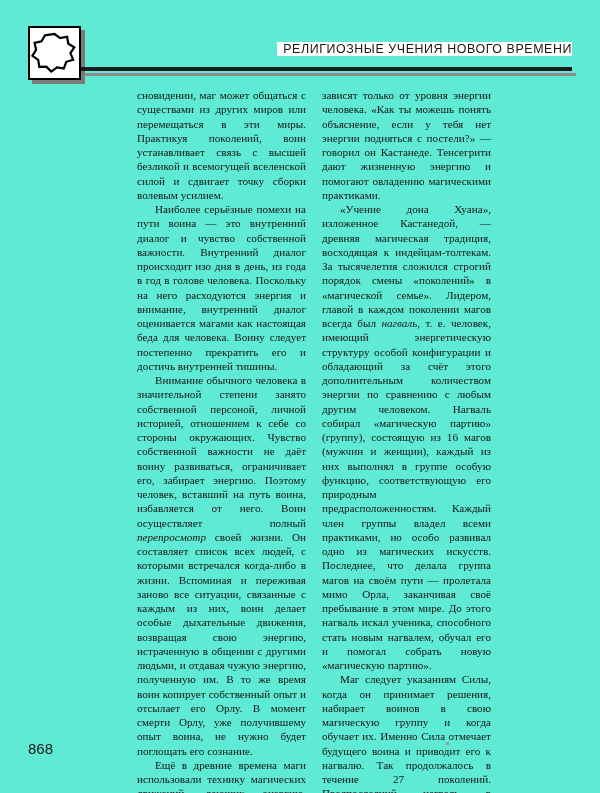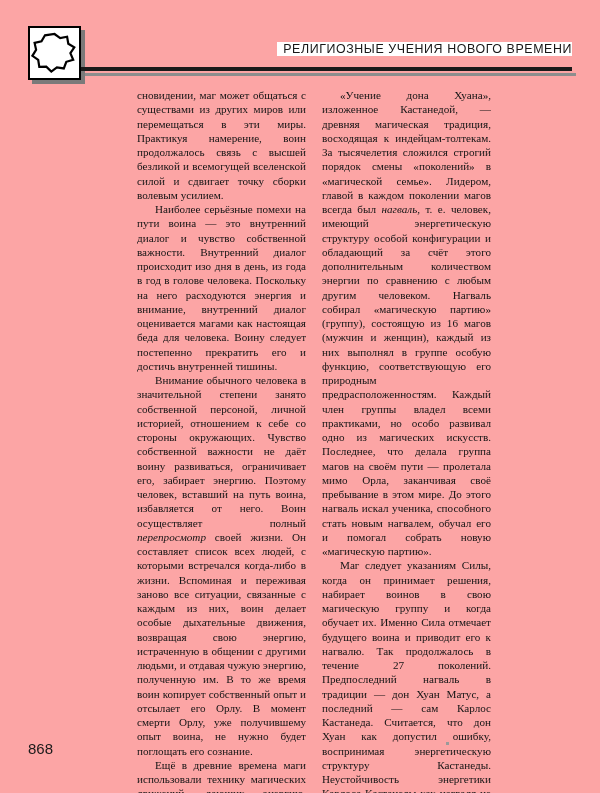--- a/index.html
+++ b/index.html
@@ -4,21 +4,21 @@
 <style>
   html, body {
     margin: 0;
     padding: 0;
     background: #ffffff;
   }
   .page {
     position: relative;
     width: 600px;
     height: 793px;
-    background: #fca5a5;
+    background: #5eead4;
     overflow: hidden;
     font-family: "Liberation Serif", "DejaVu Serif", serif;
     color: #151515;
   }
 
   
   .header {
     position: absolute;
     left: 28px;
     top: 26px;
@@ -134,27 +134,28 @@
       <svg width="49" height="50" viewBox="0 0 49 50" aria-hidden="true">
         <polygon points="24.5,6 30.2,10.1 37.1,8.7 38.3,15.7 44.3,19.4 40.4,25.2 43.2,31.8 36.3,33.8 33.8,40.4 26.9,39.3 21.3,43.6 16.3,38.6 9.3,38.9 8.2,31.9 2.4,27.8 6.1,21.8 4.6,14.9 11.5,13.3 15,7.3" fill="#ffffff" stroke="#000000" stroke-width="2.2" stroke-linejoin="miter"></polygon>
       </svg>
     </div>
     <div class="running-title">РЕЛИГИОЗНЫЕ УЧЕНИЯ НОВОГО ВРЕМЕНИ</div>
   </div>
 
   <div class="columns">
 
     <div class="col">
-      <p class="noindent"><span>сновидении, маг может общаться с существами из других миров или перемещаться в эти миры. Практикуя намерение, воин продолжалось связь с высшей безликой и всемогущей вселенской силой и сдвигает точку сборки волевым усилием.</span></p>
+      <p class="noindent"><span>сновидении, маг может общаться с существами из других миров или перемещаться в эти миры. Практикуя поколений, воин устанавливает связь с высшей безликой и всемогущей вселенской силой и сдвигает точку сборки волевым усилием.</span></p>
       <p><span>Наиболее серьёзные помехи на пути воина — это внутренний диалог и чувство собственной важности. Внутренний диалог происходит изо дня в день, из года в год в голове человека. Поскольку на него расходуются энергия и внимание, внутренний диалог оценивается магами как настоящая беда для человека. Воину следует постепенно прекратить его и достичь внутренней тишины.</span></p>
       <p><span>Внимание обычного человека в значительной степени занято собственной персоной, личной историей, отношением к себе со стороны окружающих. Чувство собственной важности не даёт воину развиваться, ограничивает его, забирает энергию. Поэтому человек, вставший на путь воина, избавляется от него. Воин осуществляет полный <i>перепросмотр</i> своей жизни. Он составляет список всех людей, с которыми встречался когда-либо в жизни. Вспоминая и переживая заново все ситуации, связанные с каждым из них, воин делает особые дыхательные движения, возвращая свою энергию, истраченную в общении с другими людьми, и отдавая чужую энергию, полученную им. В то же время воин копирует собственный опыт и отсылает его Орлу. В момент смерти Орлу, уже получившему опыт воина, не нужно будет поглощать его сознание.</span></p>
       <p><span>Ещё в древние времена маги использовали технику магических движений, дающих энергию. Раньше они подбирались индивидуально для каждого воина, и только в XX столетии были разработаны универсальные (подходящие для любого человека) движения — «». Дон Хуан объяснял, что понимание и видение</span></p>
     </div>
 
     <div class="col">
+      <p class="noindent"><span>зависят только от уровня энергии человека. «Как ты можешь понять объяснение, если у тебя нет энергии подняться с постели?» — говорил он Кастанеде. Тенсегрити дают жизненную энергию и помогают овладению магическими практиками.</span></p>
       <p><span>«Учение дона Хуана», изложенное Кастанедой, — древняя магическая традиция, восходящая к индейцам-толтекам. За тысячелетия сложился строгий порядок смены «поколений» в «магической семье». Лидером, главой в каждом поколении магов всегда был <i>нагваль</i>, т. е. человек, имеющий энергетическую структуру особой конфигурации и обладающий за счёт этого дополнительным количеством энергии по сравнению с любым другим человеком. Нагваль собирал «магическую партию» (группу), состоящую из 16 магов (мужчин и женщин), каждый из них выполнял в группе особую функцию, соответствующую его природным предрасположенностям. Каждый член группы владел всеми практиками, но особо развивал одно из магических искусств. Последнее, что делала группа магов на своём пути — пролетала мимо Орла, заканчивая своё пребывание в этом мире. До этого нагваль искал ученика, способного стать новым нагвалем, обучал его и помогал собрать новую «магическую партию».</span></p>
       <p><span>Маг следует указаниям Силы, когда он принимает решения, набирает воинов в свою магическую группу и когда обучает их. Именно Сила отмечает будущего воина и приводит его к нагвалю. Так продолжалось в течение 27 поколений. Предпоследний нагваль в традиции — дон Хуан Матус, а последний — сам Карлос Кастанеда. Считается, что дон Хуан как  допустил ошибку, воспринимая энергетическую структуру Кастанеды. Неустойчивость энергетики Карлоса Кастанеды как нагваля не позволяет ему иметь учеников и</span></p>
     </div>
 
   </div>
 
   <div class="footer-mark"></div>
   <div class="page-number">868</div>
 
 </div>

